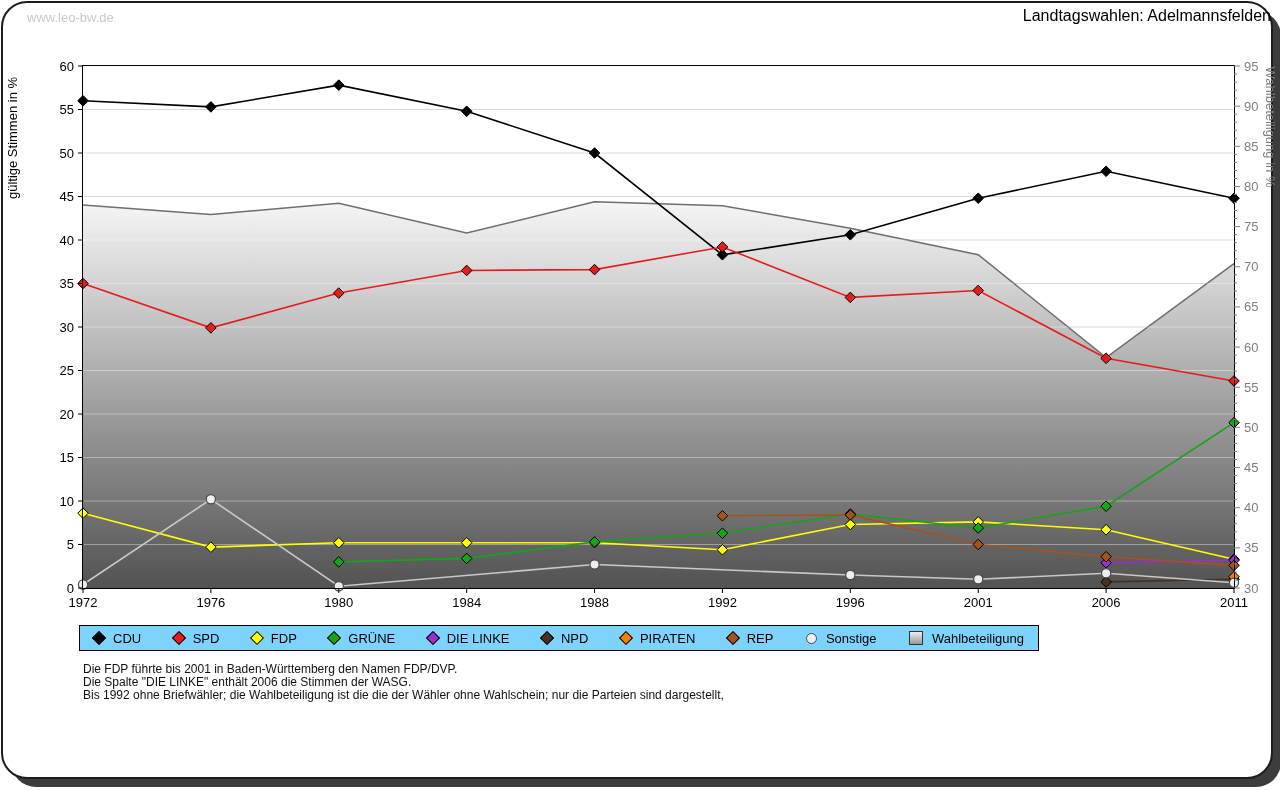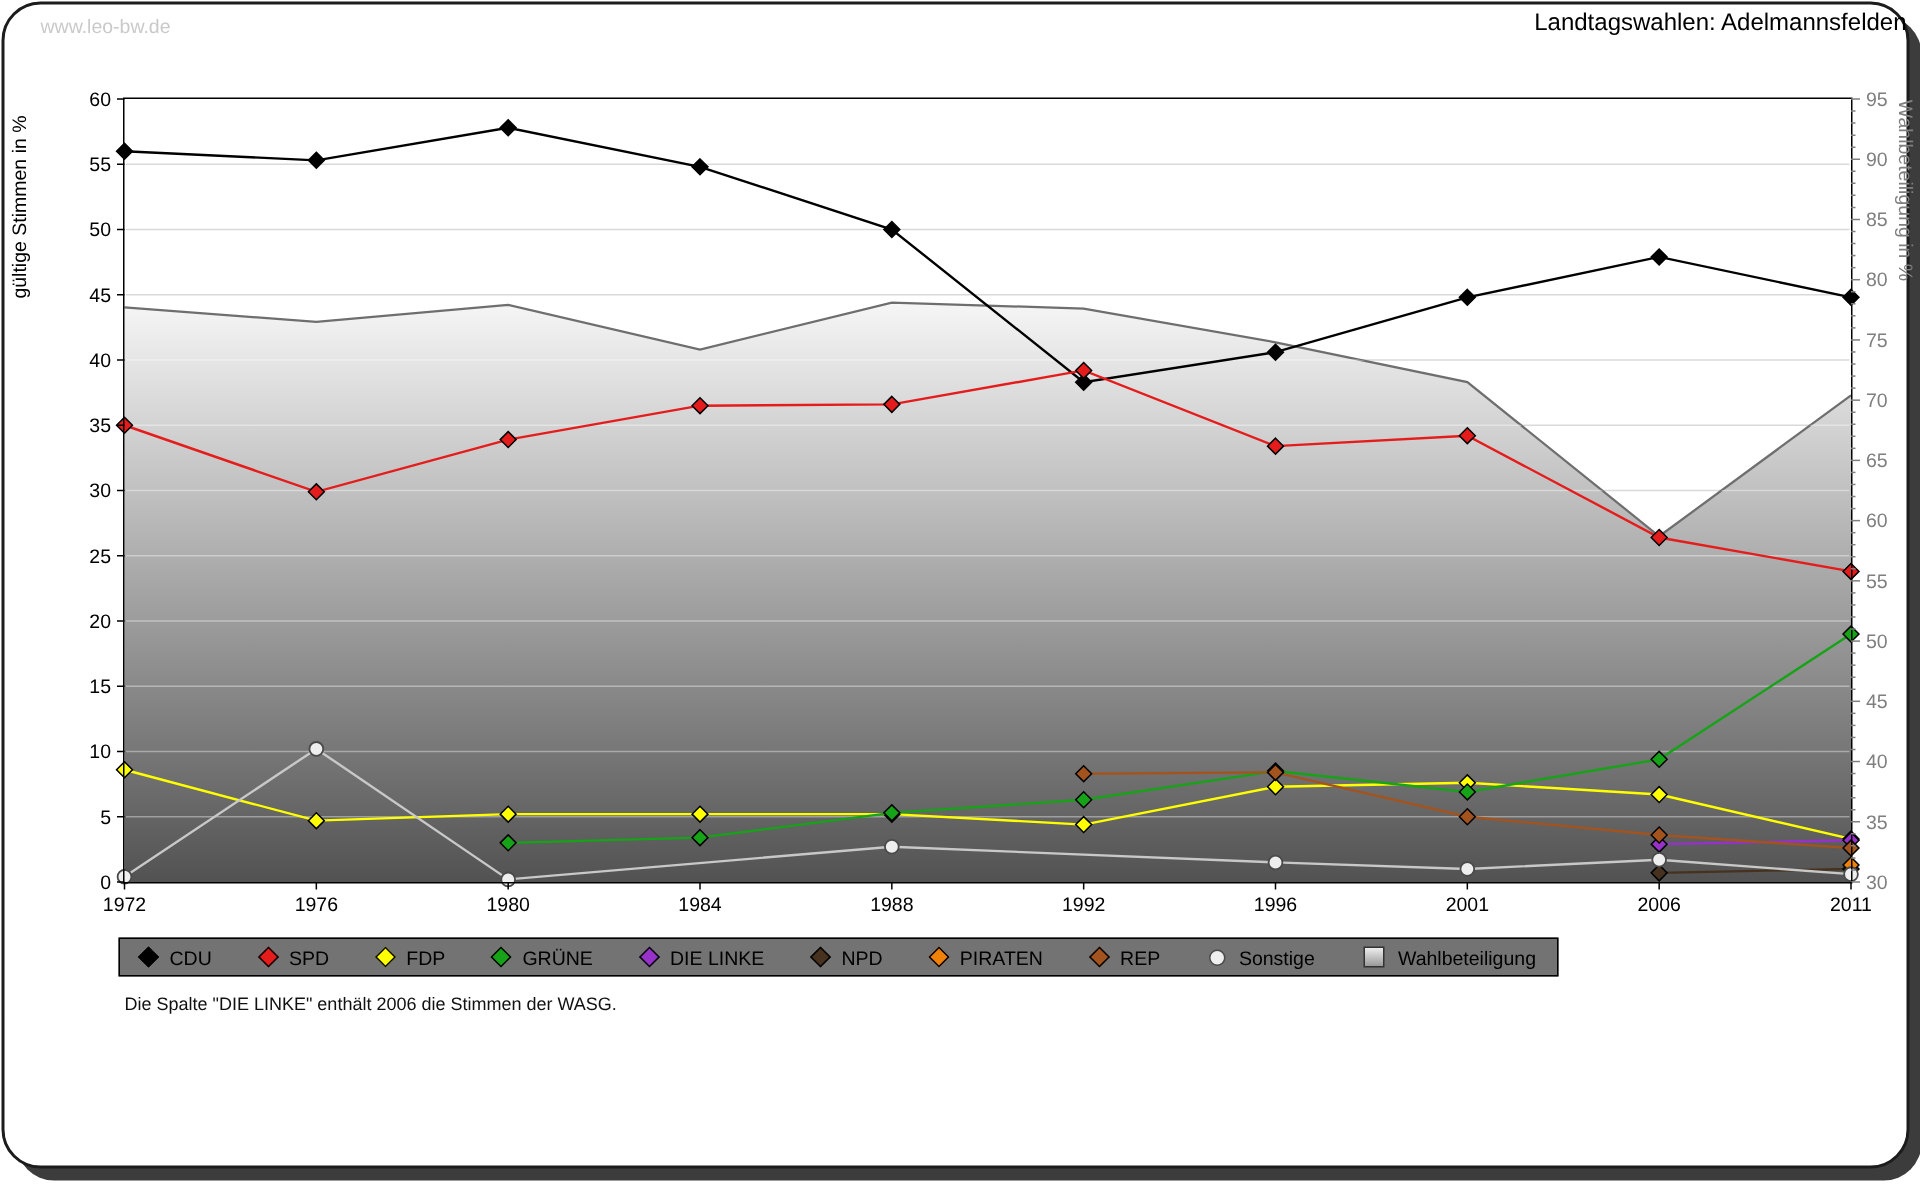--- a/index.html
+++ b/index.html
@@ -3,21 +3,21 @@
 <meta charset="utf-8">
 <style>
   html,body{margin:0;padding:0;width:1280px;height:791px;background:#ffffff;overflow:hidden;
             font-family:"Liberation Sans","DejaVu Sans",sans-serif;}
   .frame{position:relative;width:1268px;height:774px;margin:1px;border:2px solid #1c1c1c;
          border-radius:26px;background:#ffffff;box-shadow:9px 9px 0 -1px #3c3c3c;}
   .watermark{position:absolute;left:24px;top:7px;font-size:13px;color:#c9c9c9;}
   .chart-title{position:absolute;left:0;top:4px;width:100%;text-align:right;font-size:16px;color:#000;}
   #chart-svg{position:absolute;left:0;top:0;width:1280px;height:618px;}
   .legend{position:absolute;left:76px;top:622px;width:930px;height:24px;border:1px solid #000;
-          background:#737373;display:flex;align-items:center;justify-content:space-between;
+          background:#7dd3fc;display:flex;align-items:center;justify-content:space-between;
           padding:0 14px;font-size:13px;color:#000;}
   .legend-item{display:flex;align-items:center;gap:9px;white-space:nowrap;}
   .lg-diamond{width:8px;height:8px;transform:rotate(45deg);border:1px solid #000;flex:0 0 auto;}
   .lg-circle{width:9px;height:9px;border-radius:50%;border:1px solid #4a4a4a;flex:0 0 auto;}
   .lg-square{width:12px;height:12px;border:1px solid #333;background:linear-gradient(#ededed,#9a9a9a);flex:0 0 auto;}
   .notes{position:absolute;left:80px;top:660px;font-size:12px;line-height:13.2px;color:#111;}
   .notes div{white-space:pre;}
   .note-gap{height:13px;}
 </style>
 </head>
@@ -322,16 +322,18 @@
       <div class="legend-item">
         <span class="lg-circle" style="background: rgb(238, 238, 238);"></span>
         <span>Sonstige</span>
       </div>
       <div class="legend-item">
         <span class="lg-square"></span>
         <span>Wahlbeteiligung</span>
       </div>
     </div>
   <div class="notes" id="notes">
+      <div>Die FDP führte bis 2001 in Baden-Württemberg den Namen FDP/DVP.</div>
       <div>Die Spalte "DIE LINKE" enthält 2006 die Stimmen der WASG.</div>
+      <div>Bis 1992 ohne Briefwähler; die Wahlbeteiligung ist die die der Wähler ohne Wahlschein; nur die Parteien sind dargestellt,</div>
       <div class="note-gap"></div>
     </div>
 </div>
 
 </body></html>

